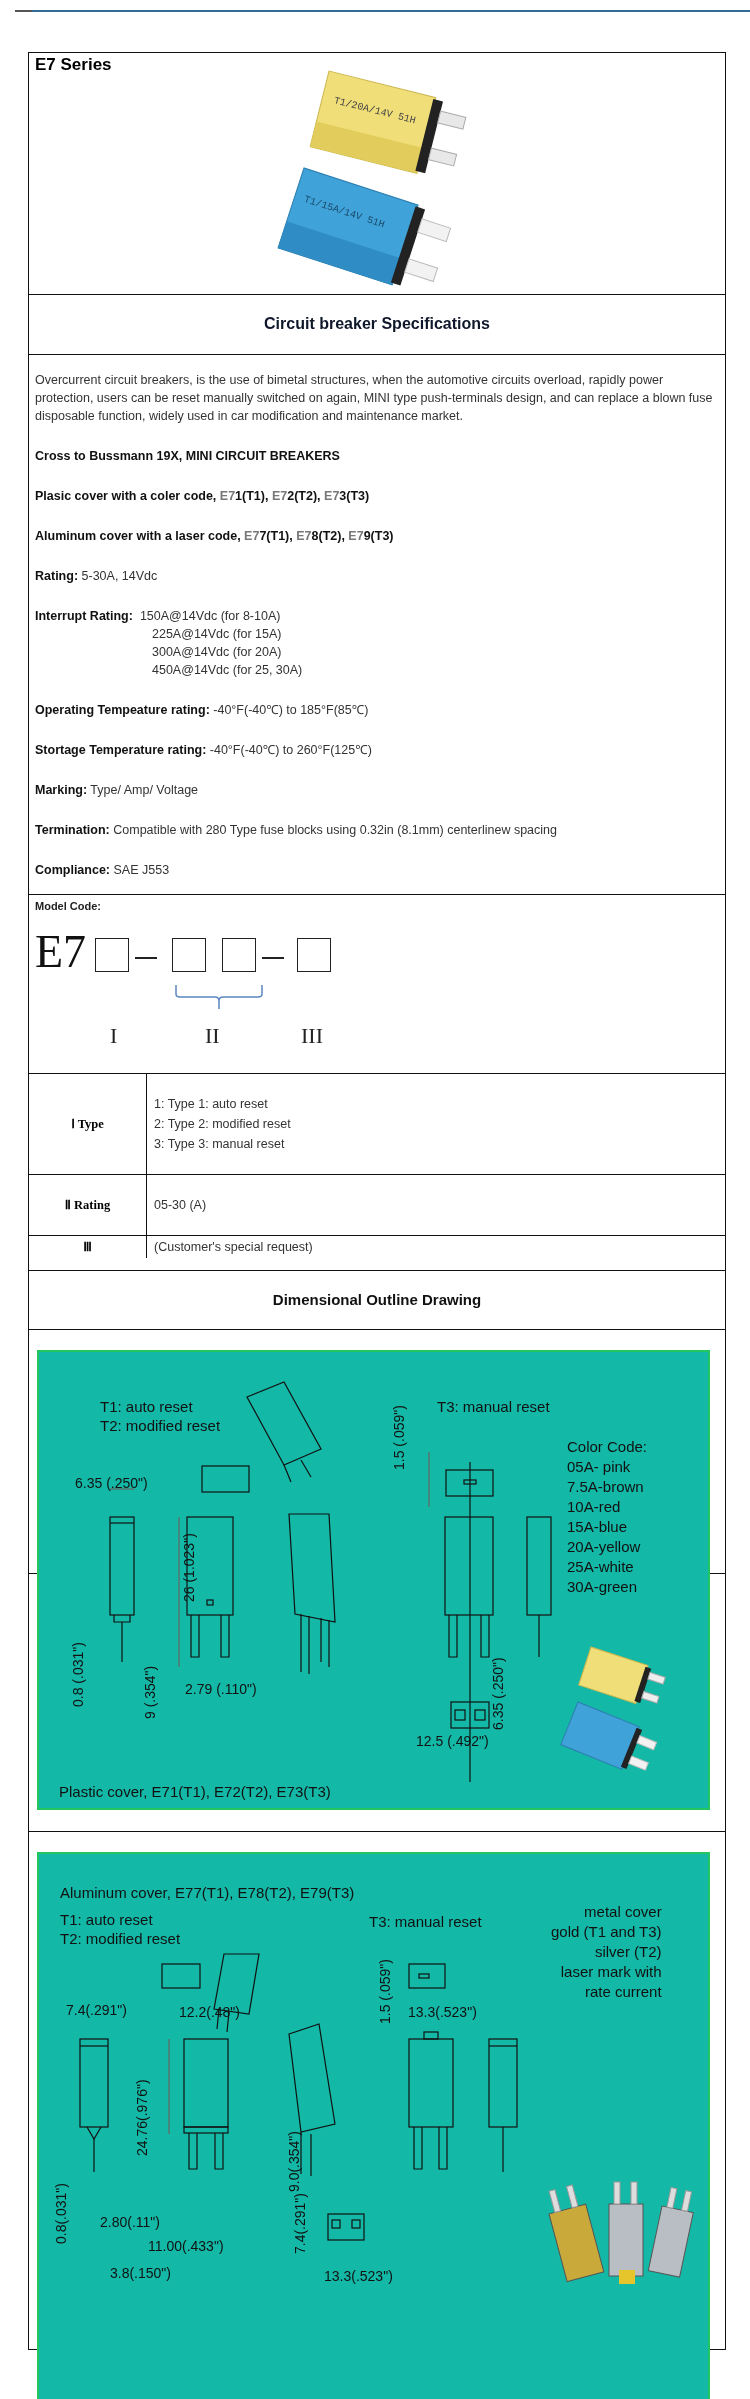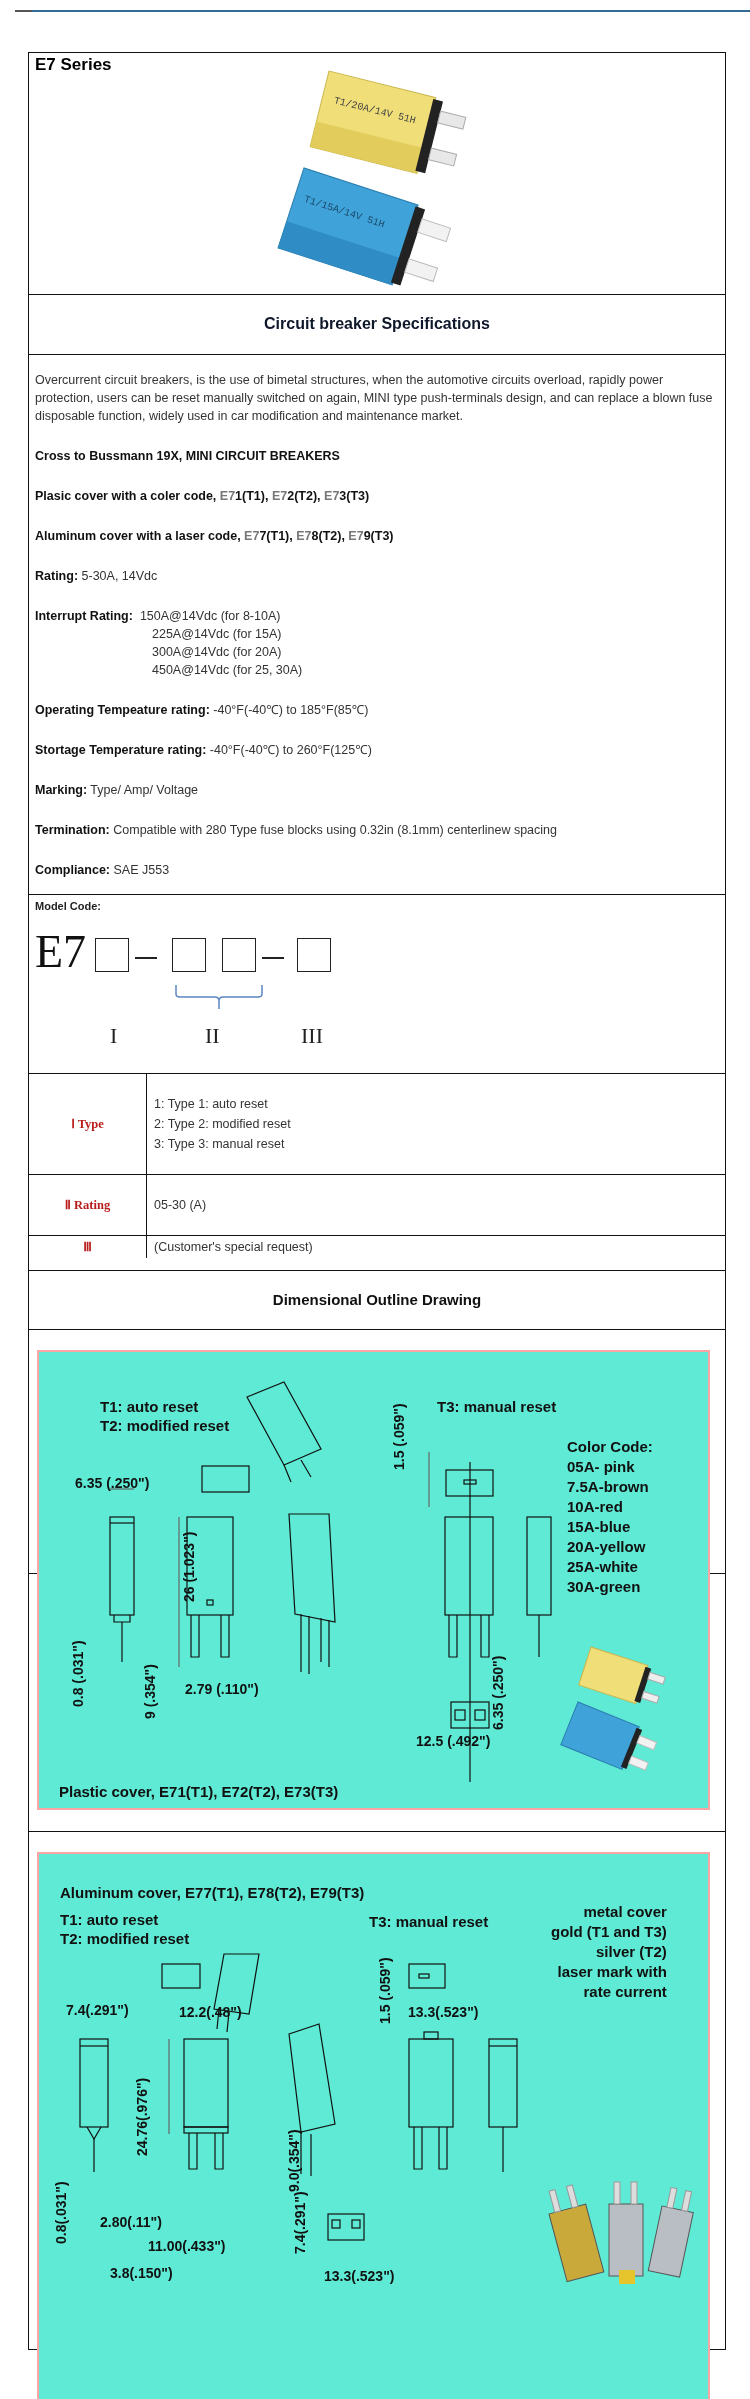--- a/index.html
+++ b/index.html
@@ -19,27 +19,27 @@
   .spec-body p { margin:0 0 22px 0; }
   .spec-body b { color:#111; }
   .spec-body .grey { color:#777; font-weight:bold; }
   .ir-line { padding-left:117px; }
   .model-label { position:absolute; left:6px; top:5px; font-size:11px; font-weight:bold; color:#222; }
   .model-code { position:absolute; left:6px; top:30px; font-family:"Liberation Serif", serif; font-size:46px; color:#111; }
   .sq { position:absolute; width:34px; height:34px; border:1.5px solid #222; box-sizing:border-box; }
   .dash { position:absolute; height:1.5px; width:22px; background:#222; }
   .roman { position:absolute; font-family:"Liberation Serif", serif; font-size:22px; color:#222; }
   .tcol1 { position:absolute; left:0; top:0; bottom:0; width:118px; border-right:1.5px solid #111; box-sizing:border-box;
-           display:flex; align-items:center; justify-content:center; font-family:"Liberation Serif", serif; font-weight:bold; font-size:12.5px; color:#b91c1c; }
+           display:flex; align-items:center; justify-content:center; font-family:"Liberation Serif", serif; font-weight:bold; font-size:12.5px; color:#000000; }
   .tcol2 { position:absolute; left:118px; top:0; right:0; bottom:0; padding-left:7px; display:flex; flex-direction:column; justify-content:center;
            font-size:12.5px; line-height:20px; color:#333; }
 
   
   .dod-head { text-align:center; font-weight:bold; font-size:15px; color:#111; line-height:57px; }
-  .drawing { position:absolute; border:2px solid #fca5a5; box-sizing:border-box; background:#5eead4;font-weight:bold; }
+  .drawing { position:absolute; border:2px solid #22c55e; box-sizing:border-box; background:#14b8a6; }
   .dtext { position:absolute; font-size:15px; color:#111; white-space:nowrap; }
   .dlabel { position:absolute; font-size:14px; color:#111; white-space:nowrap; }
   .vlabel { position:absolute; font-size:14px; color:#111; white-space:nowrap; transform:rotate(-90deg); transform-origin:left top; }
   .colorcode div { font-size:15px; line-height:20px; color:#111; }
   svg { position:absolute; overflow:visible; }
 </style>
 </head>
 <body>
 
 <div class="topbar">

